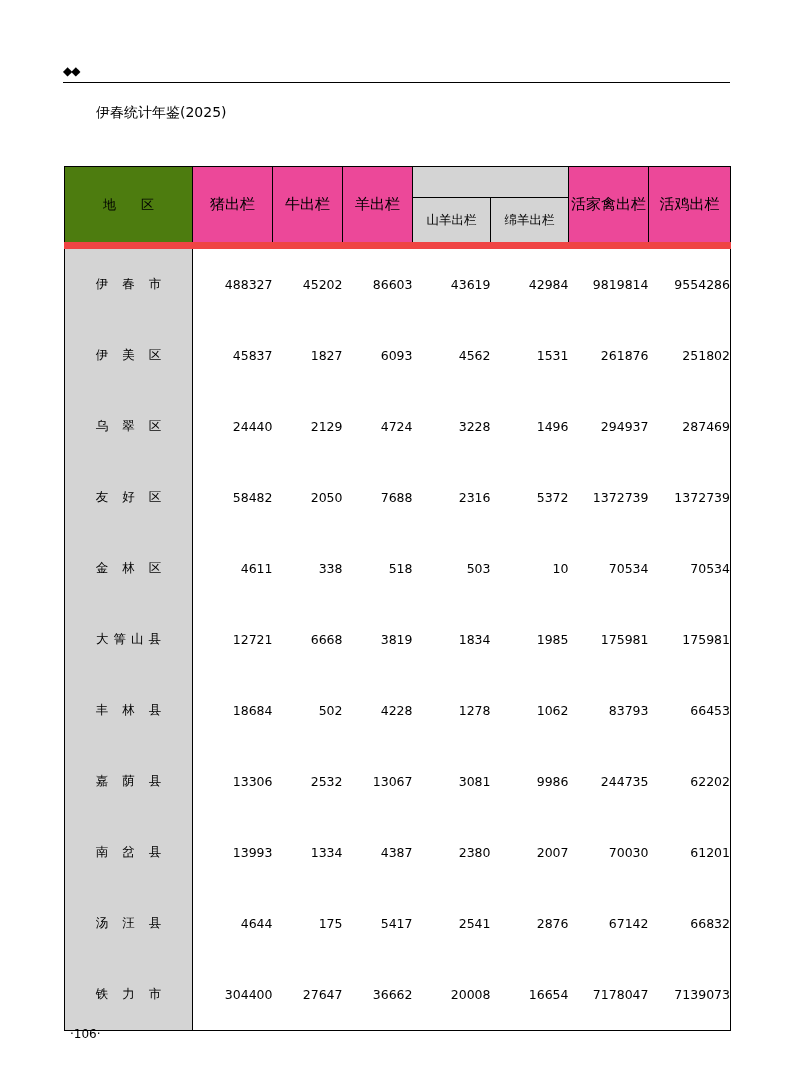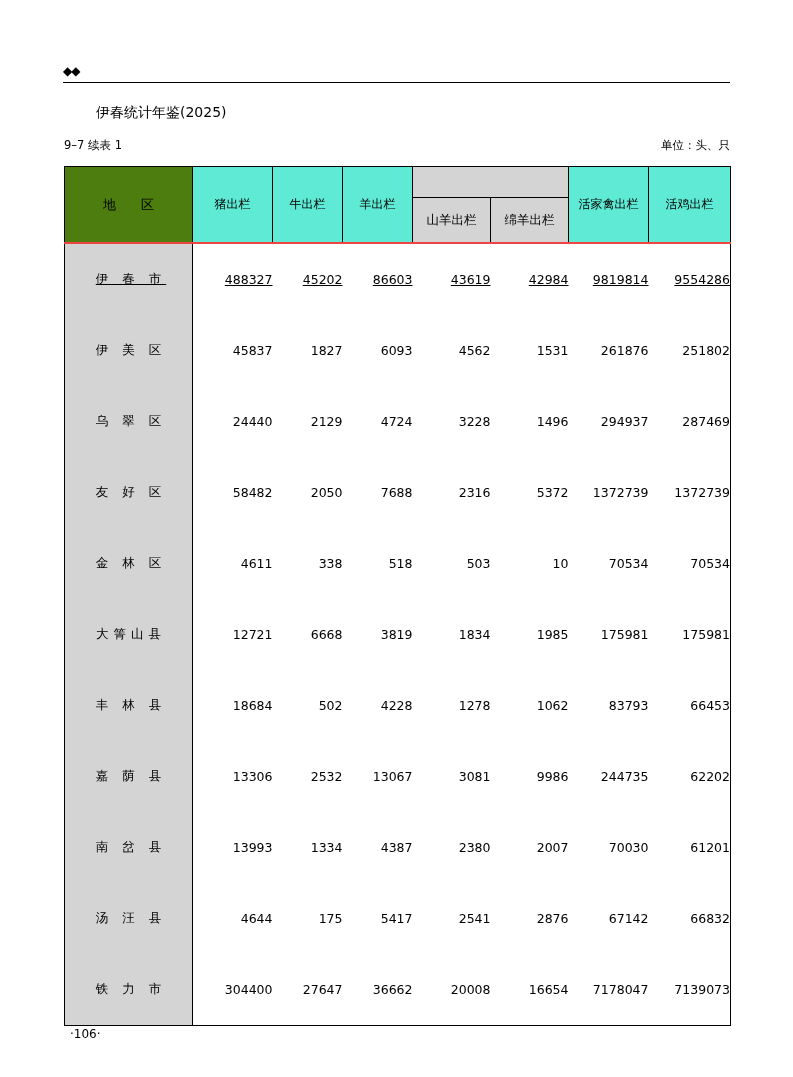--- a/index.html
+++ b/index.html
@@ -99,24 +99,24 @@
     font-family: "DejaVu Sans", "Liberation Sans", sans-serif;
   }
   table.stat td, table.stat th {
     padding: 0;
     margin: 0;
     font-weight: normal;
   }
 
   
   .hdr {
-    background: #5eead4;
+    background: #ec4899;
     text-align: center;
     vertical-align: middle;
-    font-size: 12px;
+    font-size: 15px;
     border-left: 1px solid #000;
     border-right: 1px solid #000;
   }
   .hdr-region {
     background: #4d7c0f;
     text-align: center;
     vertical-align: middle;
     font-size: 13px;
     letter-spacing: 6px;
     text-indent: 6px;
@@ -155,21 +155,21 @@
     padding-right: 11px;
     height: 71px;
   }
 
   
   .tb-top   { border-top: 1.6px solid #000; }
   .tb-bot   { border-bottom: 1.6px solid #000; }
   .v-outer-l{ border-left: 1.6px solid #000; }
   .v-outer-r{ border-right: 1.6px solid #000; }
   .v-thick  { border-right: 1.6px solid #000; }
-  .h-thin   { border-top: 2px solid #ef4444; text-decoration: underline; }
+  .h-thin   { border-top: 7px solid #ef4444; }
 
   
   .footer {
     position: absolute;
     left: 70px;
     top: 1027px;
     font-size: 12px;
     font-family: "DejaVu Sans", "Liberation Sans", sans-serif;
   }
 </style>
@@ -177,24 +177,20 @@
 <body>
 
 <div class="page">
 
   <div class="header">
     <span class="header-diamonds">◆◆</span>
     <span class="header-title">伊春统计年鉴(2025)</span>
     <div class="header-rule"></div>
   </div>
 
-  <div class="caption-row">
-    <span class="tbl-number">9–7 续表 1</span>
-    <span class="tbl-unit">单位：头、只</span>
-  </div>
 
   <div class="table-wrap">
     <table class="stat">
       <colgroup>
         <col style="width:128px">
         <col style="width:80px">
         <col style="width:70px">
         <col style="width:70px">
         <col style="width:78px">
         <col style="width:78px">

